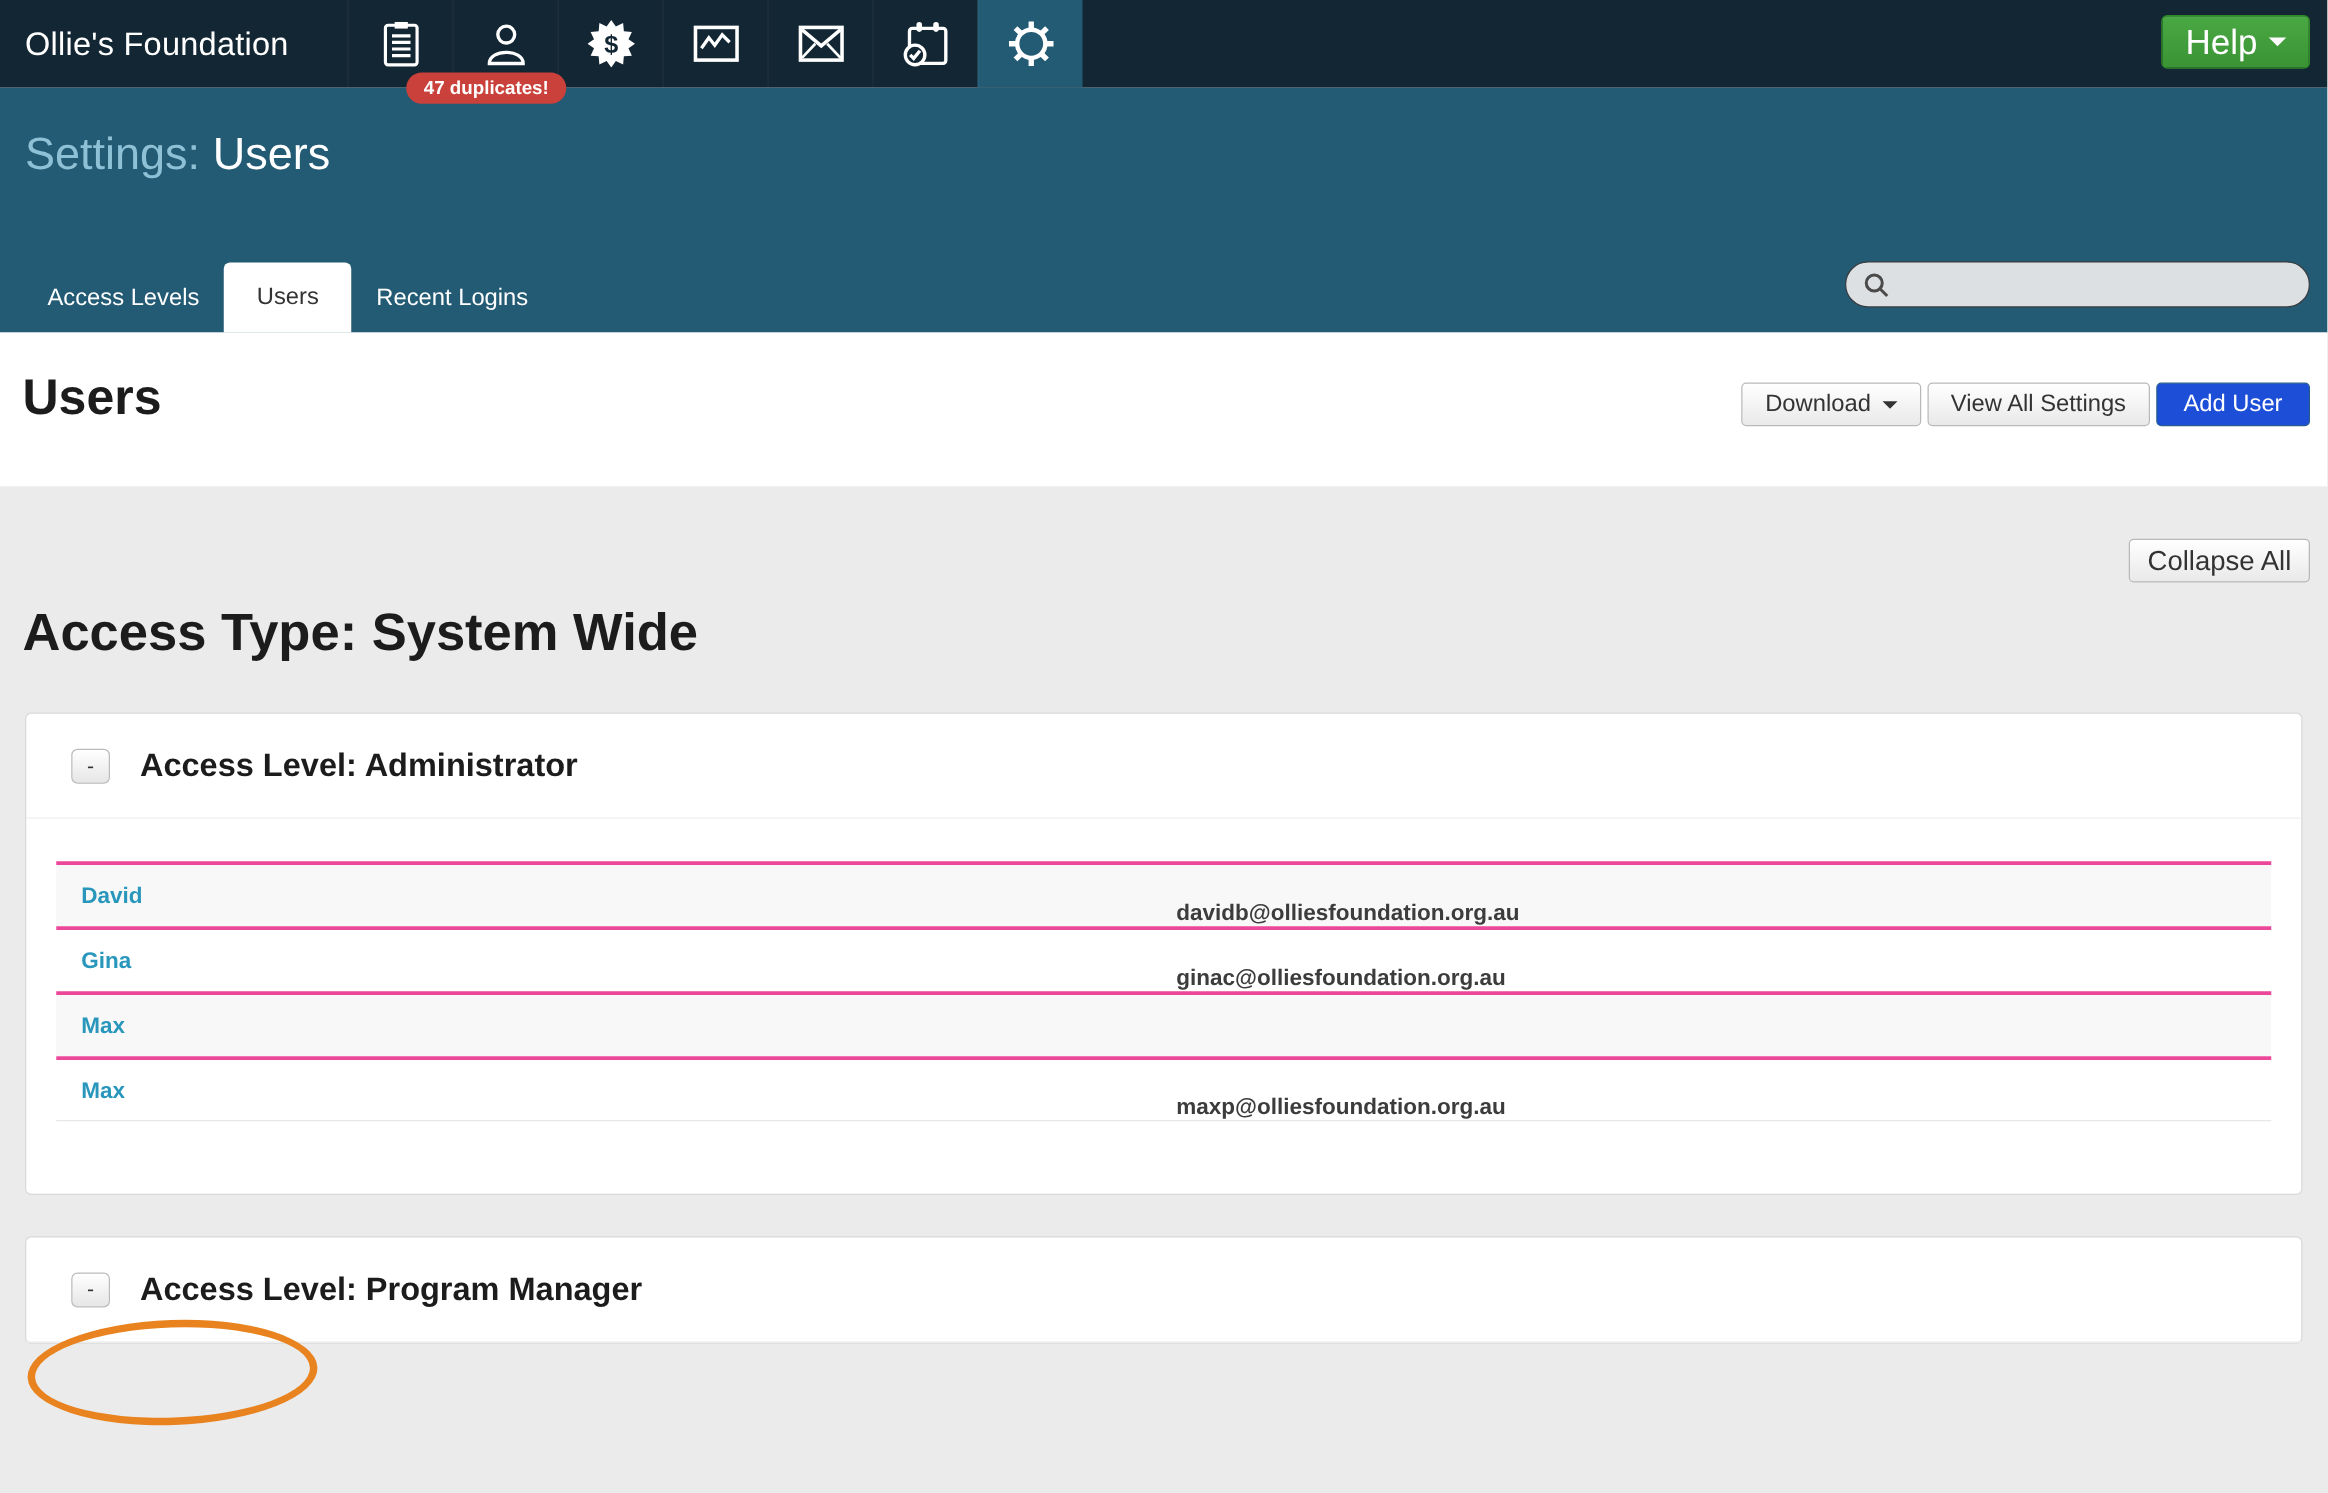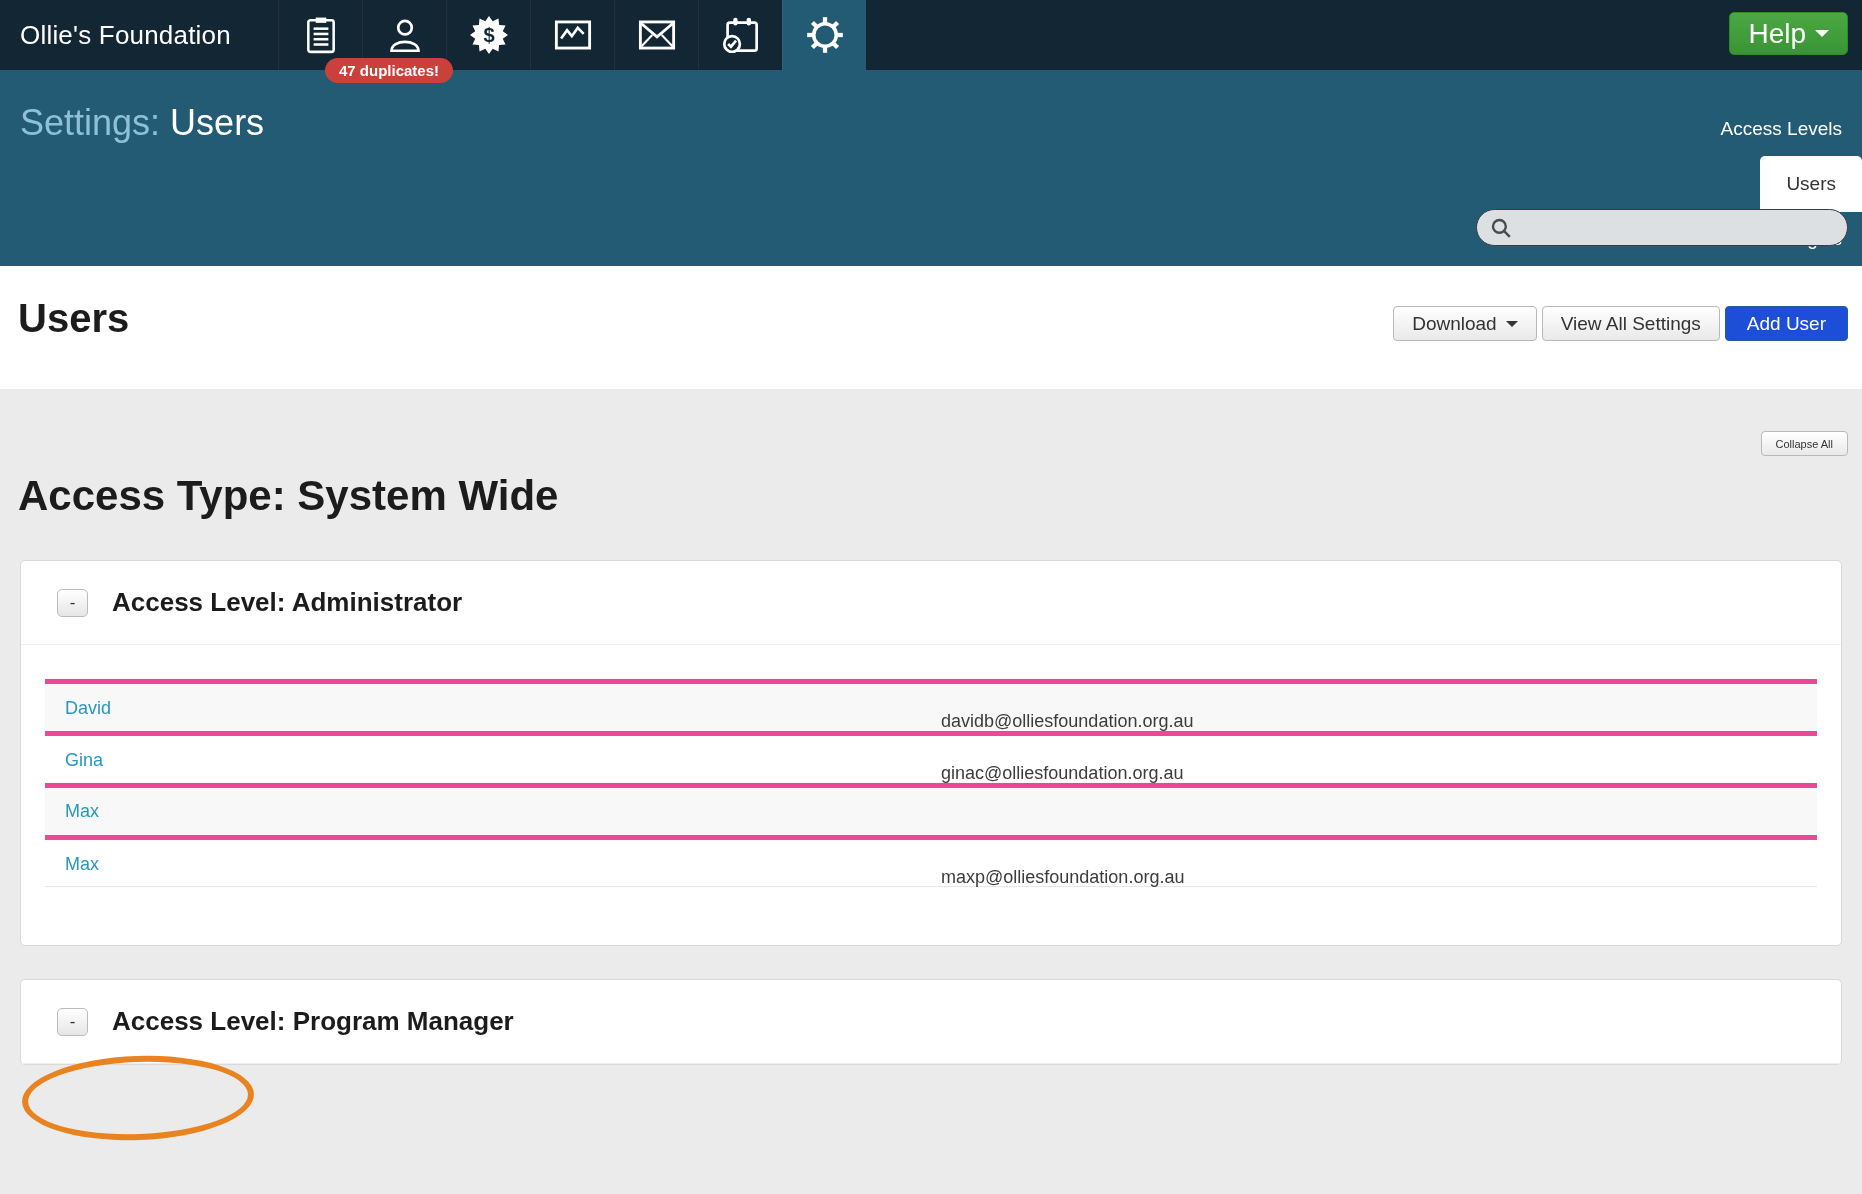--- a/index.html
+++ b/index.html
@@ -15,49 +15,49 @@
   .nav-cell.active { background:#235a74; }
   .dup-badge { position:absolute; left:325px; top:58px; background:#c9413a; color:#fff; font-size:15px; font-weight:bold; padding:4px 14px; border-radius:14px; white-space:nowrap; z-index:9; }
   .help-btn { position:absolute; right:14px; top:12px; height:43px; padding:0 18px; background:linear-gradient(#4aa944,#3a9334); border:1px solid #2f8a28; border-radius:5px; color:#fff; font-size:28px; font-family:inherit; display:flex; align-items:center; gap:9px; cursor:pointer; }
   .caret { width:0; height:0; border-left:7px solid transparent; border-right:7px solid transparent; border-top:7px solid #fff; display:inline-block; }
   .caret.dark { border-top-color:#333; border-left-width:6px; border-right-width:6px; border-top-width:6px; }
 
   
   .subheader { position:relative; height:196px; background:#235a74; }
   .sub-title { position:absolute; left:20px; top:32px; font-size:36px; font-weight:normal; color:#fff; }
   .sub-title .muted { color:#8ec1d6; }
-  .tabbar { position:absolute; left:0; right:0; bottom:0; display:flex; align-items:flex-end;flex-direction:column; }
+  .tabbar { position:absolute; left:0; right:0; bottom:0; display:flex; align-items:flex-end; }
   .tab { color:#fff; font-size:19px; padding:16px 20px; text-decoration:none; cursor:pointer; }
   .tab:first-child { margin-left:18px; }
   .tab.active { background:#fff; color:#333; border-radius:5px 5px 0 0; padding:17px 26px; }
   .search { position:absolute; right:14px; bottom:20px; width:372px; height:37px; background:#dce0e3; border:1px solid #383d41; border-radius:19px; display:flex; align-items:center; padding-left:12px; }
   .search input { border:none; outline:none; background:transparent; font-size:17px; width:300px; margin-left:8px; font-family:inherit; color:#222; }
 
   
   .title-band { position:relative; height:123px; background:#fff; }
   .title-band h2 { position:absolute; left:18px; top:30px; font-size:40px; color:#1c1c1c; }
   .actions { position:absolute; right:14px; top:40px; display:flex; align-items:center; }
   .btn { height:35px; font-size:19px; font-family:inherit; color:#333; background:linear-gradient(#ffffff,#e9e9e9); border:1px solid #b9b9b9; border-radius:4px; padding:0 18px; cursor:pointer; display:inline-flex; align-items:center; gap:9px; }
   .btn + .btn { margin-left:5px; }
   .btn-primary { margin-left:30px; background:#1d4ed8; border-color:#275d8c; color:#fff; padding:0 21px; }
 
   
   .content { position:relative; }
   .collapse-row { display:flex; justify-content:flex-end; padding:42px 14px 0 0; }
-  .btn-sm { height:25px; font-size:11px; padding:0 14px; }
+  .btn-sm { height:35px; font-size:22px; padding:0 14px; }
   .access-type { margin:16px 0 0 18px; font-size:42px; color:#1c1c1c; line-height:48px; }
 
   .panel { margin:0 20px; background:#fff; border:1px solid #d9d9d9; border-radius:5px; }
   .panel-1 { margin-top:40px; }
   .panel-2 { margin-top:33px; }
   .panel-head { display:flex; align-items:center; gap:24px; padding:26px 24px 26px 36px; border-bottom:1px solid #efefef; }
   .toggle-btn { width:31px; height:28px; background:linear-gradient(#ffffff,#e6e6e6); border:1px solid #bbb; border-radius:5px; font-size:17px; color:#333; cursor:pointer; line-height:1; font-family:inherit; }
   .panel-head h3 { font-size:26px; color:#1c1c1c; }
   .rows { margin:34px 24px 0 24px; }
-  .row { display:grid; grid-template-columns:1fr 1fr; align-items:center; height:52px; padding-left:20px; border-top:5px solid #ec4899; font-size:18px; }
+  .row { display:grid; grid-template-columns:1fr 1fr; align-items:center; height:52px; padding-left:20px; border-top:3px solid #ec4899; font-size:18px;font-weight:bold; }
   .row:last-child { border-bottom:1px solid #e7e7e7; }
   .row.shade { background:#f8f8f8; }
   .row a { color:#2897bb; text-decoration:none; cursor:pointer; }
   .row .email { color:#3c3c3c;margin-top:27px; }
   .panel-1 .rows { margin-bottom:58px; }
   .panel-2 .rows { margin-bottom:52px; }
 
   .annotation-ellipse { position:absolute; left:22px; top:1056px; width:232px; height:84px; border:6px solid #e8831f; border-radius:50%; transform:rotate(-2deg); pointer-events:none; z-index:8; }
 </style>
 </head>

